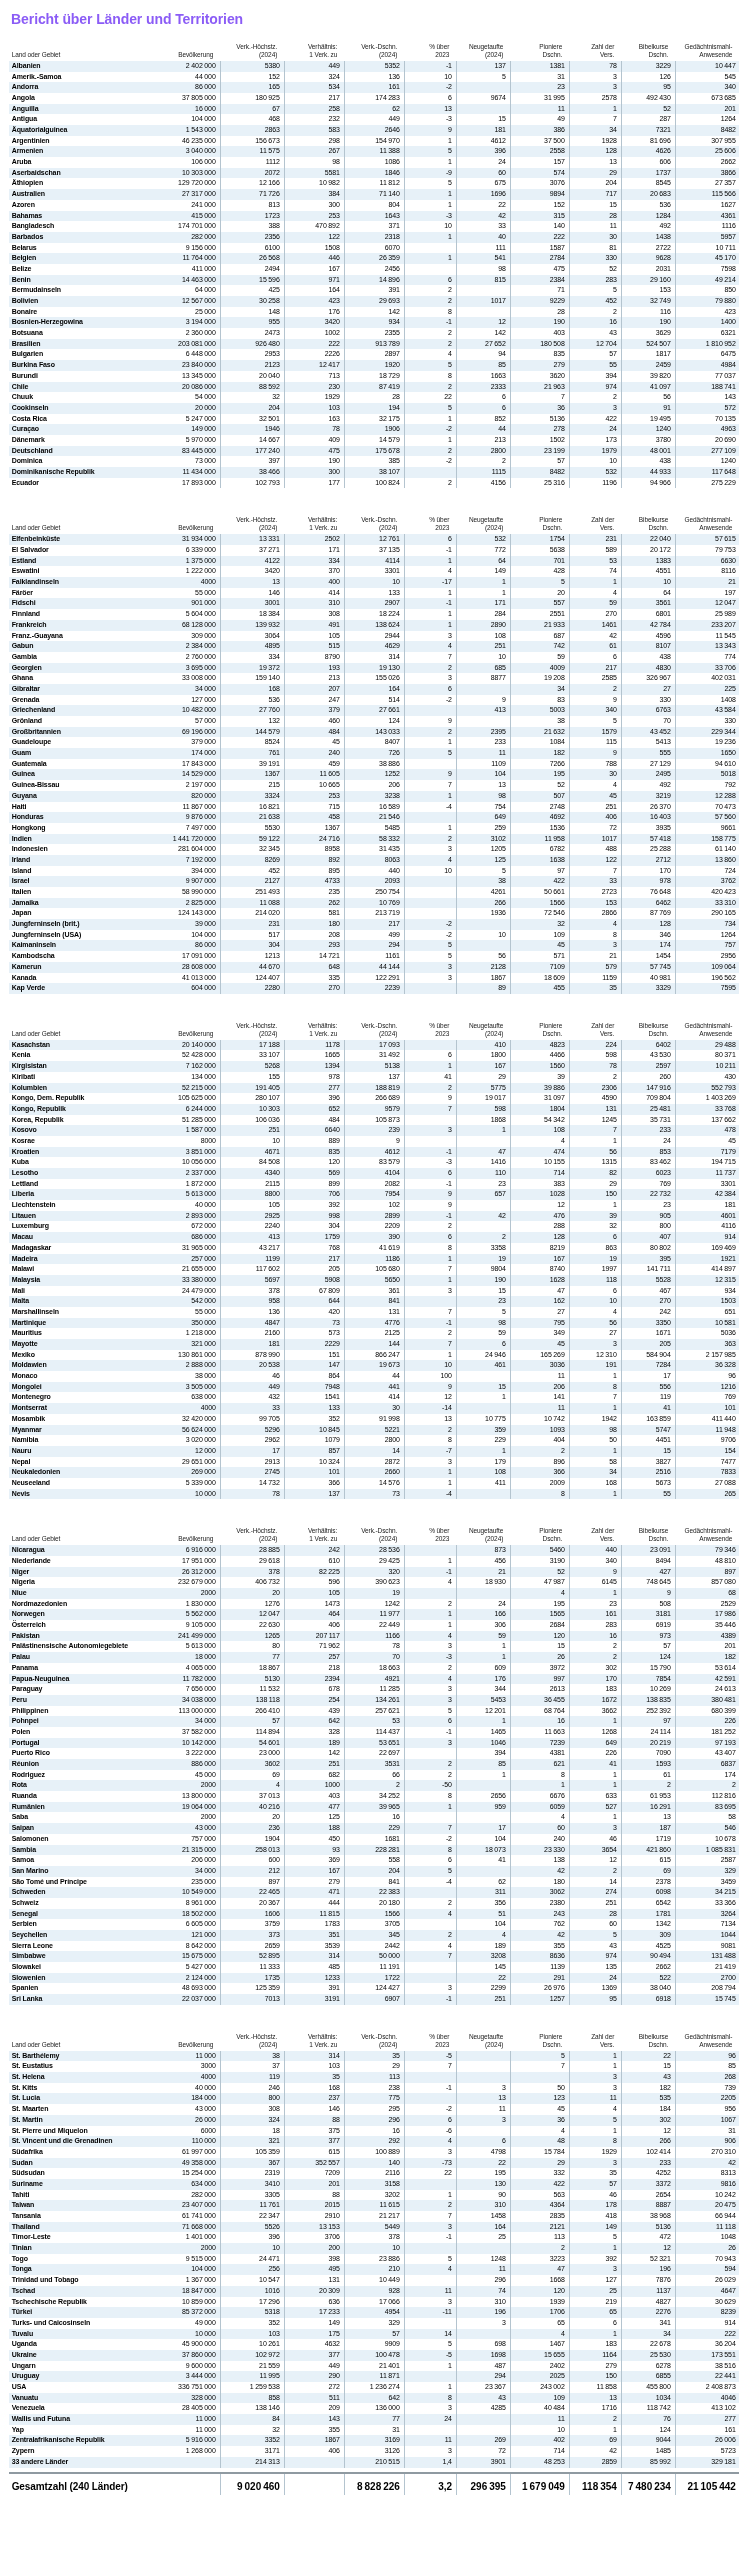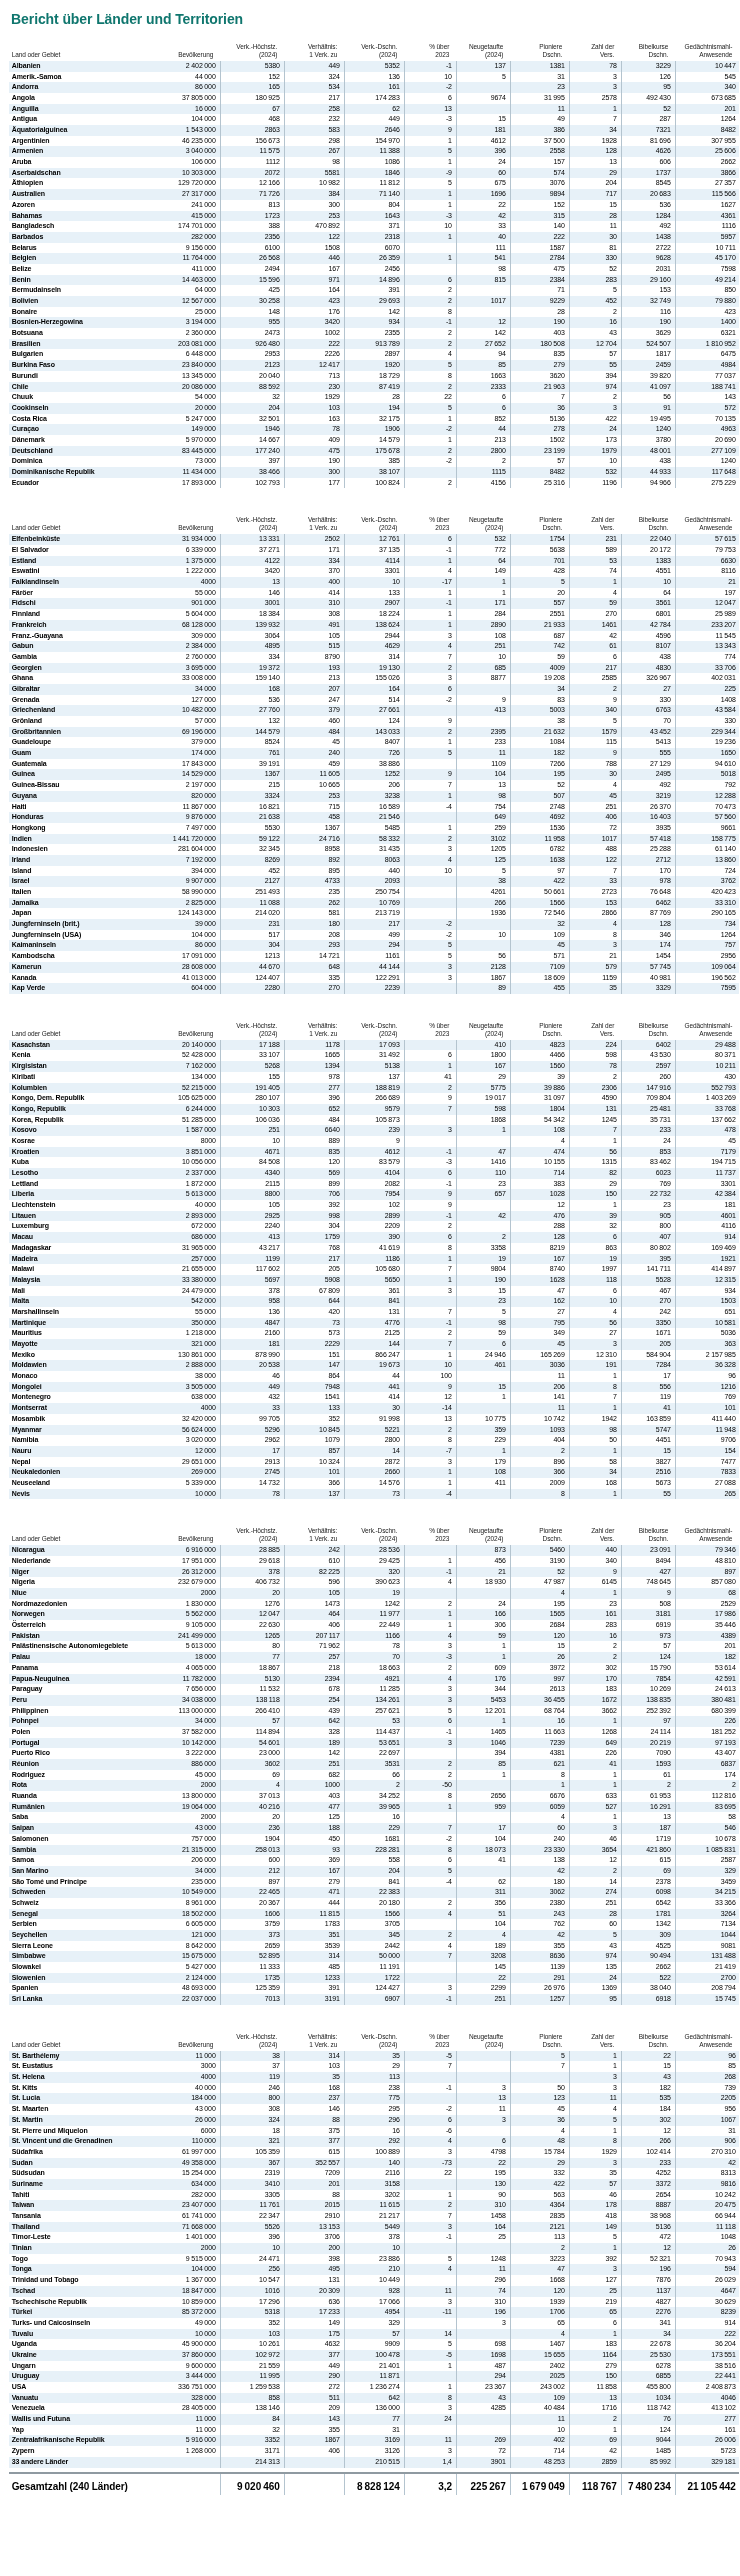--- a/index.html
+++ b/index.html
@@ -11,21 +11,21 @@
   *{box-sizing:border-box}
   html,body{margin:0;padding:0}
   body{
     width:740px;height:2576px;background:#fff;color:var(--ink);
     font-family:"Liberation Sans","DejaVu Sans",sans-serif;
     -webkit-font-smoothing:antialiased;
   }
   .page{padding:11px 0 0 8.6px}
   h1[data-name="report-title"]{
     font-size:14px;font-weight:bold;letter-spacing:-0.1px;
-    margin:0 0 16px 2.5px;color:#0f766e;
+    margin:0 0 16px 2.5px;color:#8b5cf6;
   }
   .r{display:grid;grid-template-columns:var(--cols);width:730px}
   
   .header-row>div{
     display:flex;flex-direction:column;justify-content:flex-end;
     font-size:6.5px;line-height:7.7px;padding-bottom:2.5px;color:#1a1a1a;
     letter-spacing:-0.1px;
   }
   .header-row>div.num div{text-align:right;padding-right:3.7px}
   .header-row>div.first{padding-left:3.1px}
@@ -2989,23 +2989,23 @@
           <div class="num" data-name="value-cell">85 992</div>
           <div class="num" data-name="value-cell">329 181</div>
         </div>
       </div>
       <div class="total-sep" data-name="total-divider"></div>
       <div class="r total-row" data-name="total-row">
         <div class="country" data-name="total-label">Gesamtzahl (240 Länder)</div>
         <div class="num" data-name="total-value-cell"></div>
         <div class="num" data-name="total-value-cell">9 020 460</div>
         <div class="num" data-name="total-value-cell"></div>
-        <div class="num" data-name="total-value-cell">8 828 124</div>
+        <div class="num" data-name="total-value-cell">8 828 226</div>
         <div class="num" data-name="total-value-cell">3,2</div>
-        <div class="num" data-name="total-value-cell">225 267</div>
+        <div class="num" data-name="total-value-cell">296 395</div>
         <div class="num" data-name="total-value-cell">1 679 049</div>
-        <div class="num" data-name="total-value-cell">118 767</div>
+        <div class="num" data-name="total-value-cell">118 354</div>
         <div class="num" data-name="total-value-cell">7 480 234</div>
         <div class="num" data-name="total-value-cell">21 105 442</div>
       </div>
     </div>
 </div>
 
 
 </body></html>

